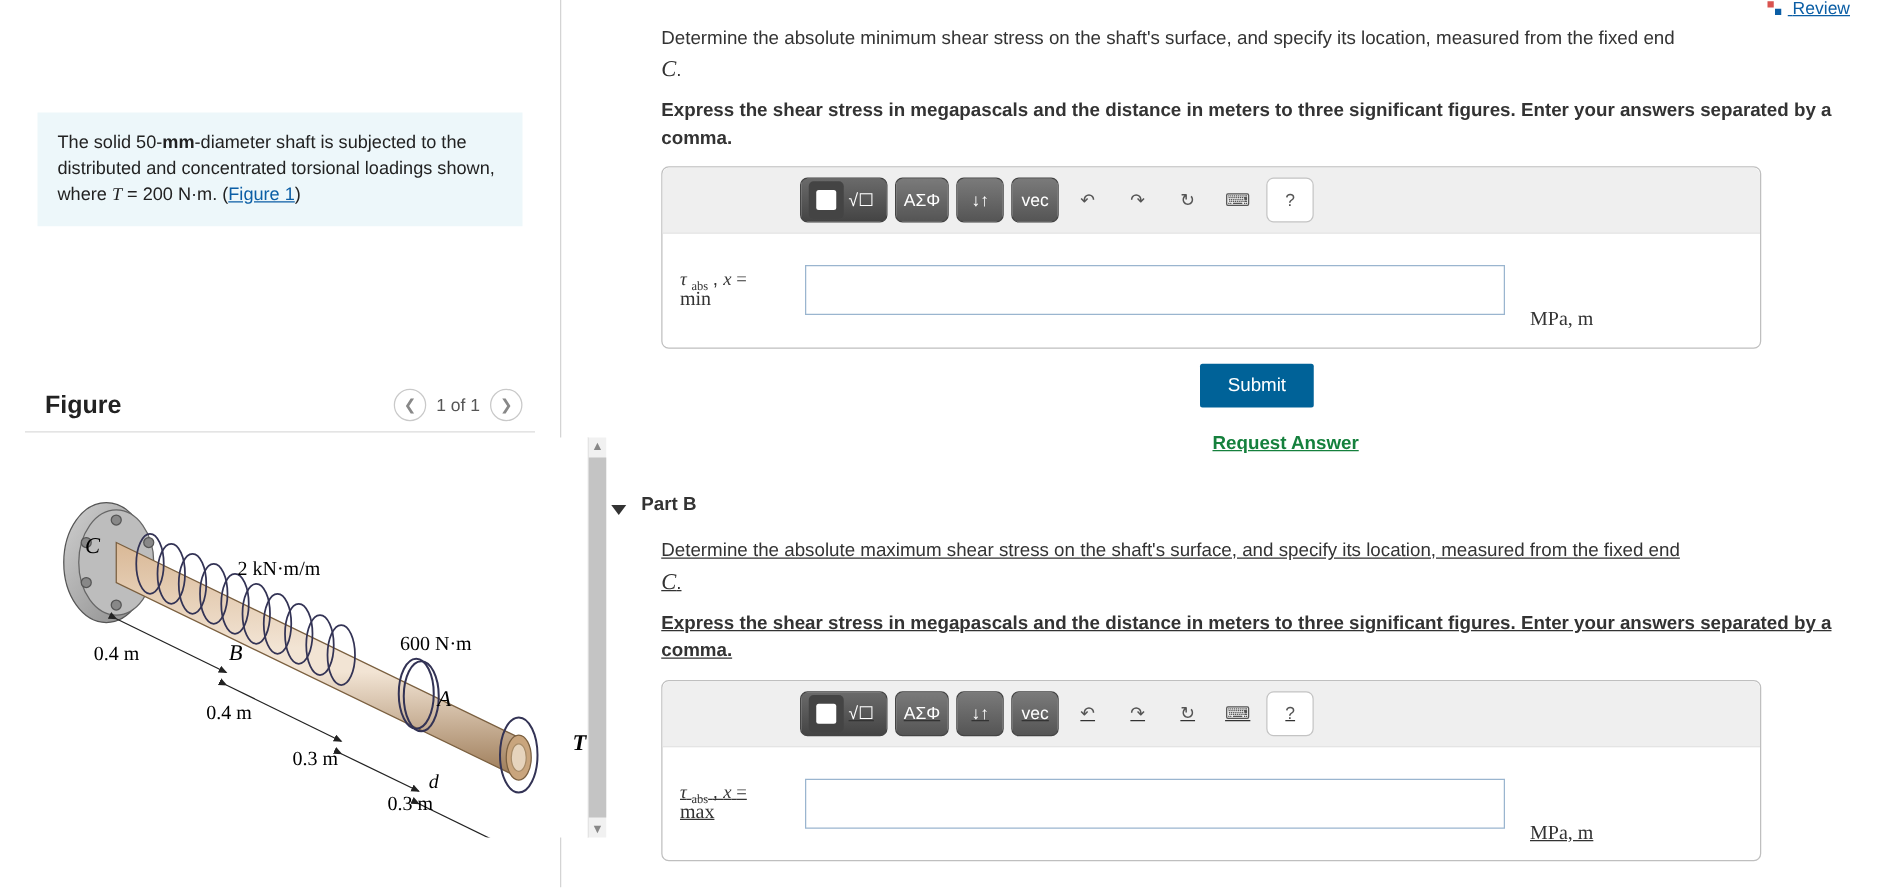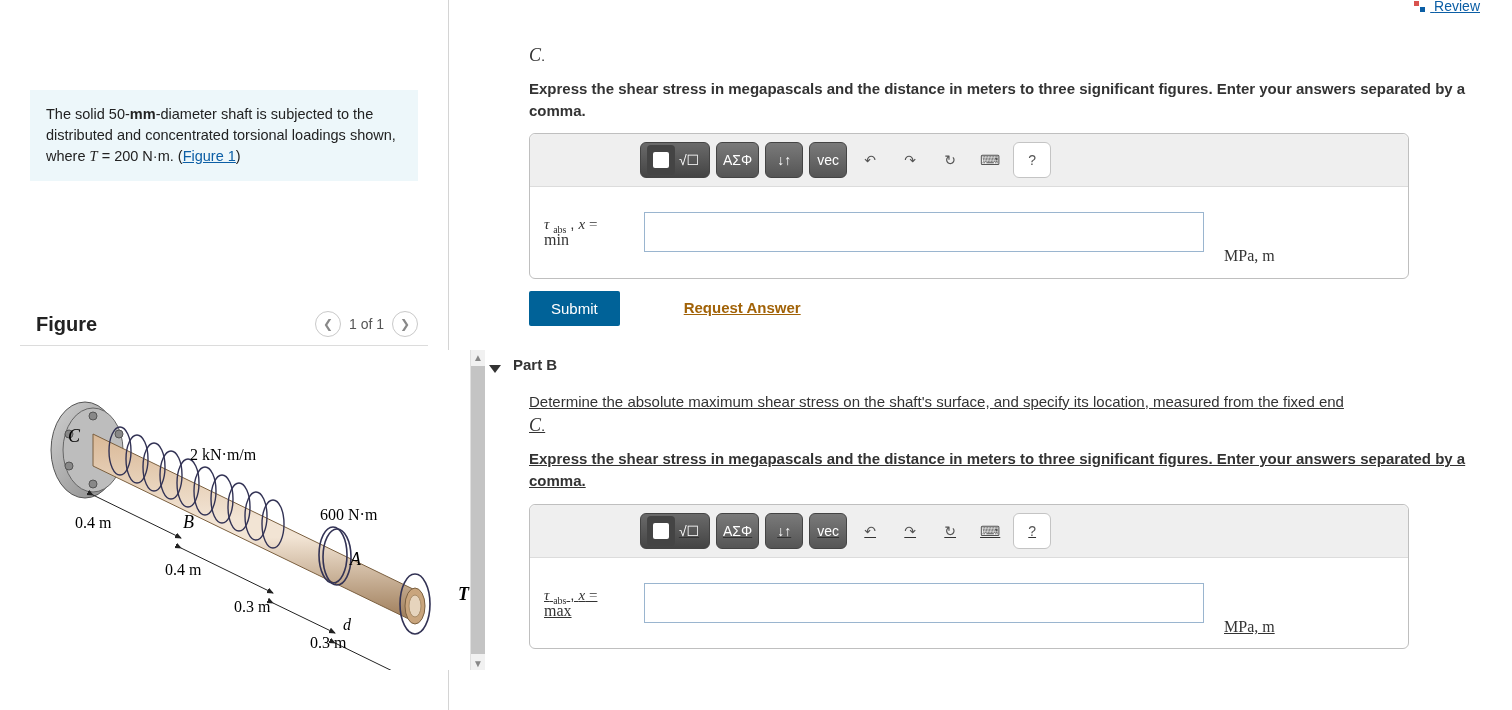--- a/index.html
+++ b/index.html
@@ -191,31 +191,31 @@
   .answer-input {
     flex: 1;
     height: 40px;
     border: 1px solid #9ab5cf;
     background: #fff;
     padding: 4px 8px;
     font-size: 15px;
     max-width: 560px;
   }
   .answer-unit { font-family: Georgia,'Times New Roman',serif; font-size: 16px; margin-left: 10px; margin-top: 47px; }
-  .btnrow { display: flex; align-items: center; gap: 18px; margin: 6px 0 6px 0;}
+  .btnrow { display: flex; align-items: center; gap: 18px; margin: 6px 0 6px 0; flex-direction: column;}
   .submit-btn {
     background: #006298;
     color: #fff;
     border: none;
     padding: 9px 22px;
     font-size: 15px;
     border-radius: 2px;
     cursor: pointer;
   }
-  .request-link { color: #a16207; text-decoration: underline; font-size: 15px; cursor: pointer; font-weight: bold; margin-left: 46px;}
+  .request-link { color: #15803d; text-decoration: underline; font-size: 15px; cursor: pointer; font-weight: bold; margin-left: 46px;}
   .part-header {
     display: flex;
     align-items: flex-end;
     gap: 12px;
     padding: 24px 0 8px 40px;
     font-weight: bold;
     font-size: 15px;
   }
   .triangle-down {
     width: 0; height: 0;
@@ -332,21 +332,21 @@
   </div>
 
   <div class="right-pane">
     <a class="review-link">
       <span class="review-icon"></span>
       <span>Review</span>
     </a>
 
     <div class="question-block">
       <div class="question-text">
-        <br>
+        <span>Determine the absolute minimum shear stress on the shaft's surface, and specify its location, measured from the fixed end </span><br>
         <span class="serif-i" style="font-size:18px;">C</span><span>.</span>
       </div>
       <div class="bold-row">Express the shear stress in megapascals and the distance in meters to three significant figures. Enter your answers separated by a comma.</div>
 
       <div class="answer-box">
         <div class="toolbar">
           <div class="tbtn templates">
             <div style="display:flex;align-items:center;gap:2px;padding:0 4px;background:#444;border-radius:4px;">
               <span class="sq"></span>
             </div>

